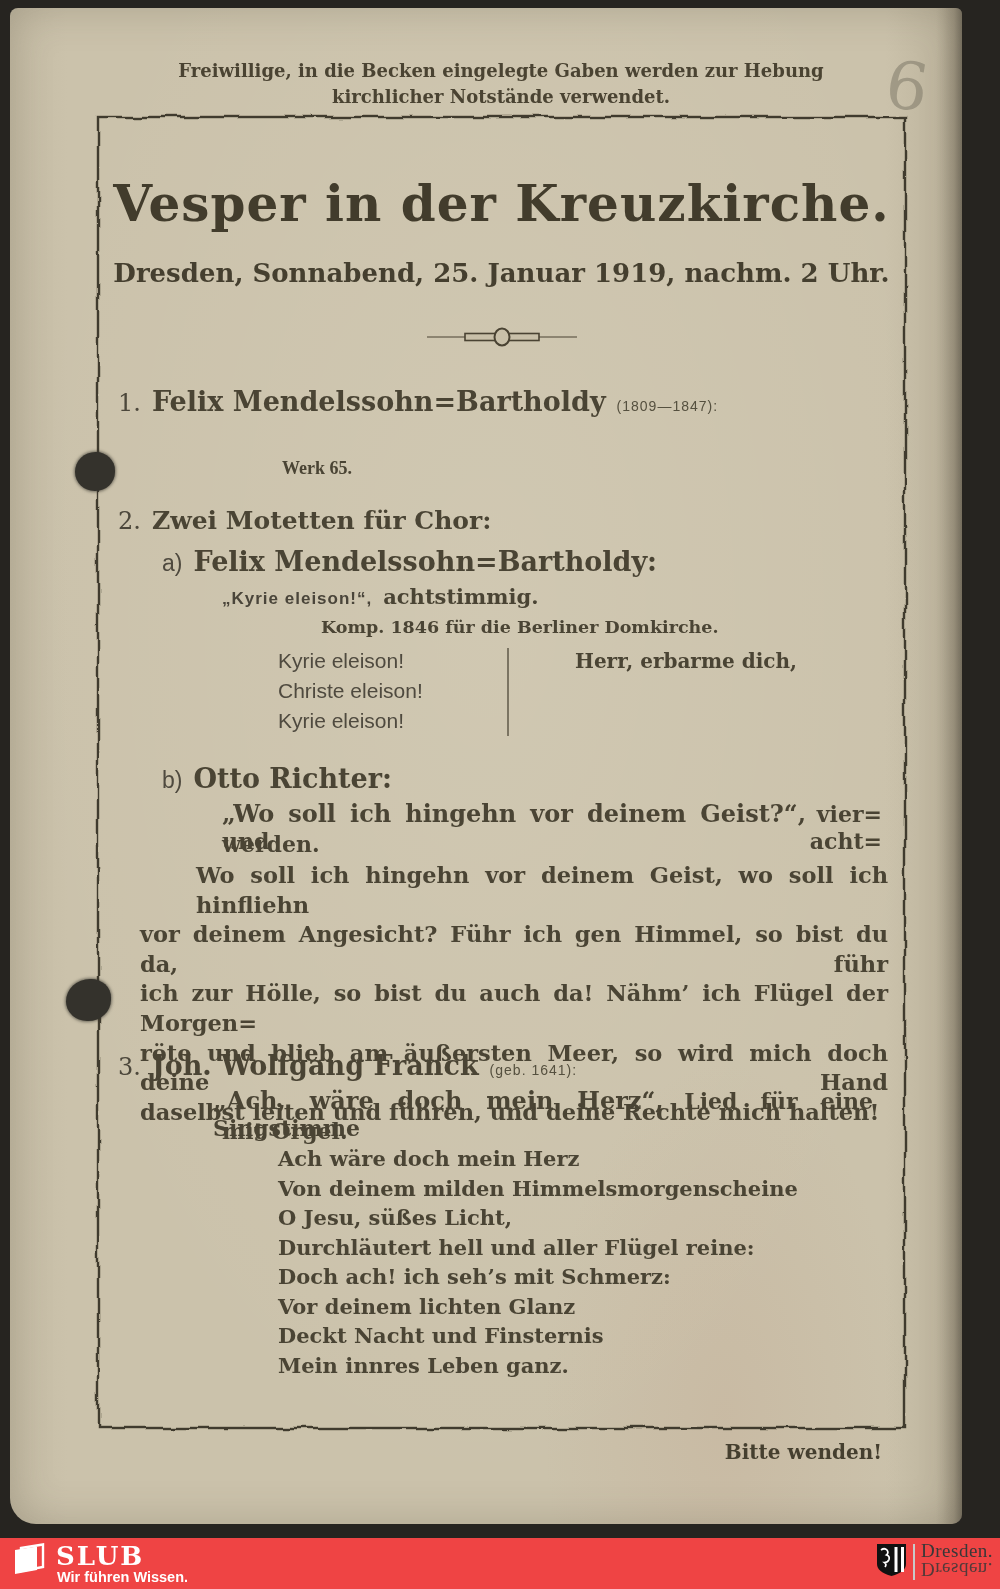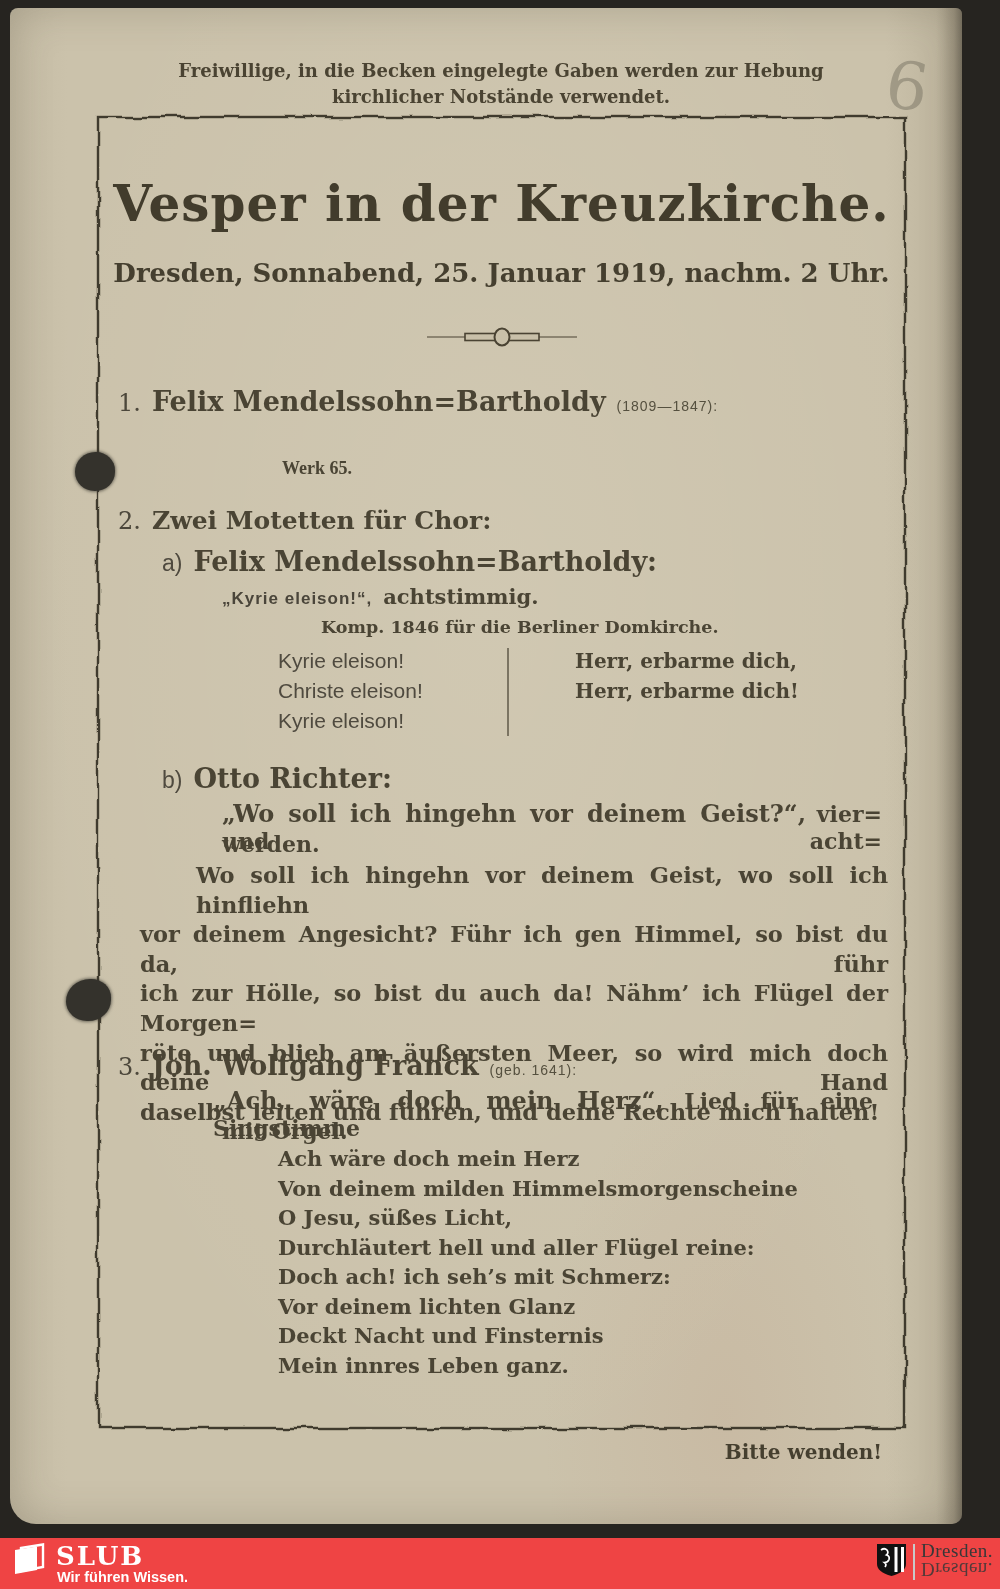--- a/index.html
+++ b/index.html
@@ -122,21 +122,20 @@
   </div>
 
   <div class="abs kcol ant" style="left:268px;top:638px;">
     <div>Kyrie eleison!</div>
     <div>Christe eleison!</div>
     <div>Kyrie eleison!</div>
   </div>
   <div class="abs kdiv"></div>
   <div class="abs kcol g frak" style="left:565px;top:638px;">
     <div>Herr, erbarme dich,</div>
-    <div>Herr, erbarme dich!</div>
   </div>
 
   <div class="row" style="left:152px;top:755px;">
     <span class="lbl">b)</span>
     <span class="frak cname">Otto Richter:</span>
   </div>
   <div class="abs jl" style="left:212px;top:791px;width:660px;">
     <span class="frak" style="font-size:24px;">„Wo soll ich hingehn vor deinem Geist?“,</span>
     <span class="frak" style="font-size:22px;">vier= und acht=</span>
   </div>

